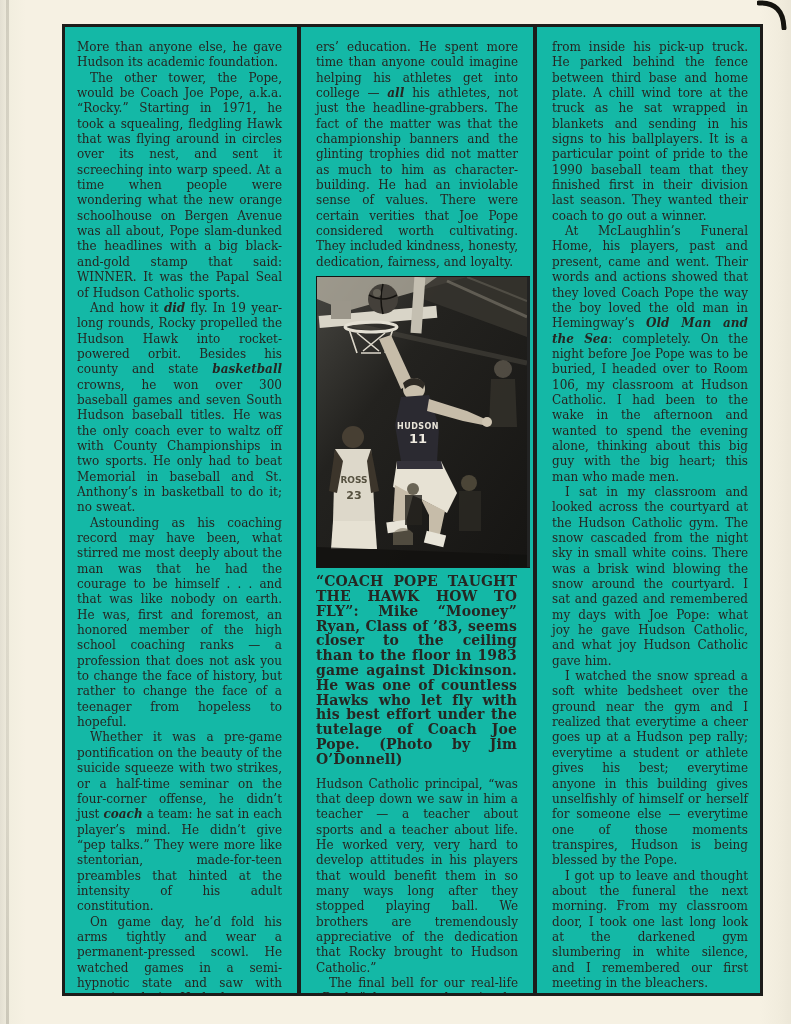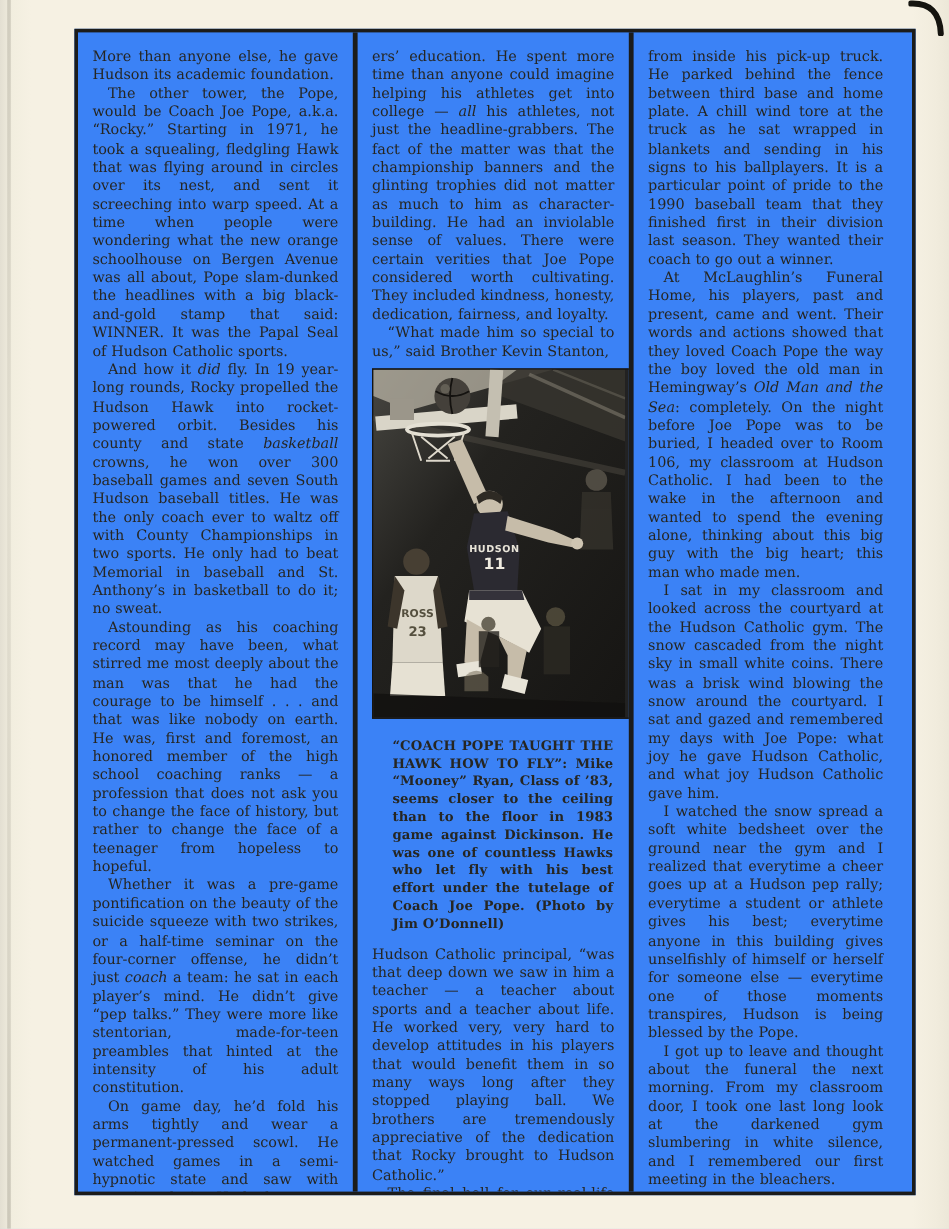--- a/index.html
+++ b/index.html
@@ -9,38 +9,38 @@
       linear-gradient(90deg, #e3dfd2 0px, #f2eedf 10px, #f6f1e3 26px, #f6f1e3 760px, #f1ecdd 780px, #ece7d8 791px),
       #f6f1e3;
     font-family:"DejaVu Serif","Liberation Serif",serif;
     color:#262622;
   }
   .scan-edge-left{position:absolute;left:6px;top:0;width:3px;height:1024px;
     background:linear-gradient(#b8b4a6, #d9d5c7 40%, #c7c3b5 80%, #b0ac9e);opacity:.55;}
   .corner-curl{position:absolute;right:0;top:0;width:34px;height:30px;}
   .sheet{
     position:absolute;left:62px;top:24px;width:701px;height:972px;
-    border:3px solid #1c1c1a;background:#3b82f6;box-sizing:border-box;
-    display:flex;flex-direction:row;
+    border:3px solid #1c1c1a;background:#14b8a6;box-sizing:border-box;
+    display:flex;flex-direction:row;justify-content:space-between;
   }
   .col{flex:0 0 auto;box-sizing:border-box;padding:13px 12px 10px 12px;overflow:hidden;}
   .col-left{width:229px;}
   .col-mid{width:226px;}
   .col-right{width:220px;border-radius:19px;}
   .divider{flex:0 0 auto;width:4px;background:#1c1c1a;}
   p.body-par{margin:0;font-size:12px;line-height:15.35px;text-align:justify;
     -webkit-hyphens:none;hyphens:none;word-spacing:.02em;}
   p.body-par.indent{text-indent:13px;}
-  .it{font-style:italic;}
+  .it{font-style:italic;font-weight:bold;}
   .bd{font-weight:bold;}
   .photo-frame{
-    width:248px;height:292px;margin:6px auto 16px auto;border:1px solid #141414;
+    width:248px;height:292px;margin:6px auto 6px auto;border:1px solid #141414;
     background:#222;box-sizing:border-box;overflow:hidden;
   }
-  .caption{margin:2px 1px 10px 17px;font-size:11px;line-height:14.8px;font-weight:bold;
+  .caption{margin:2px 1px 10px 0;font-size:14px;line-height:14.8px;font-weight:bold;
     text-align:justify;letter-spacing:.01em;}
 </style>
 </head>
 <body>
 
 <div class="scan-edge-left"></div>
 
 <svg class="corner-curl" viewBox="0 0 34 30">
   <path d="M 2 3 Q 26 2 27 28" fill="none" stroke="#15140f" stroke-width="5" stroke-linecap="round"></path>
 </svg>
@@ -54,21 +54,20 @@
     <p class="body-par indent"><span>Astounding as his coaching record may have been, what stirred me most deeply about the man was that he had the courage to be himself . . . and that was like nobody on earth. He was, first and foremost, an honored member of the high school coaching ranks — a profession that does not ask you to change the face of history, but rather to change the face of a teenager from hopeless to hopeful.</span></p>
     <p class="body-par indent"><span>Whether it was a pre-game pontification on the beauty of the suicide squeeze with two strikes, or a half-time seminar on the four-corner offense, he didn’t just </span><span class="it">coach</span><span> a team: he sat in each player’s mind. He didn’t give “pep talks.” They were more like stentorian, made-for-teen preambles that hinted at the intensity of his adult constitution.</span></p>
     <p class="body-par indent"><span>On game day, he’d fold his arms tightly and wear a permanent-pressed scowl. He watched games in a semi-hypnotic state and saw with stunning clarity. He had an acute flair for theatrics. A bad call by a ref or ump would throw him into a cyclonic perambulation around the court or field.</span></p>
 
   </div>
 
   <div class="divider"></div>
 
   <div class="col col-mid">
     <p class="body-par"><span>ers’ education. He spent more time than anyone could imagine helping his athletes get into college — </span><span class="it">all</span><span> his athletes, not just the headline-grabbers. The fact of the matter was that the championship banners and the glinting trophies did not matter as much to him as character-building. He had an inviolable sense of values. There were certain verities that Joe Pope considered worth cultivating. They included kindness, honesty, dedication, fairness, and loyalty.</span></p>
-    <p class="body-par indent"><span>“What made him so special to us,” said Brother Kevin Stanton,</span></p>
 
     <div class="photo-frame">
       <svg width="210" height="290" viewBox="0 0 210 290">
         <defs>
           <linearGradient id="gymbg" x1="0" y1="0" x2="1" y2="1">
             <stop offset="0" stop-color="#474641"></stop>
             <stop offset="0.35" stop-color="#23221f"></stop>
             <stop offset="1" stop-color="#161513"></stop>
           </linearGradient>
         </defs>

